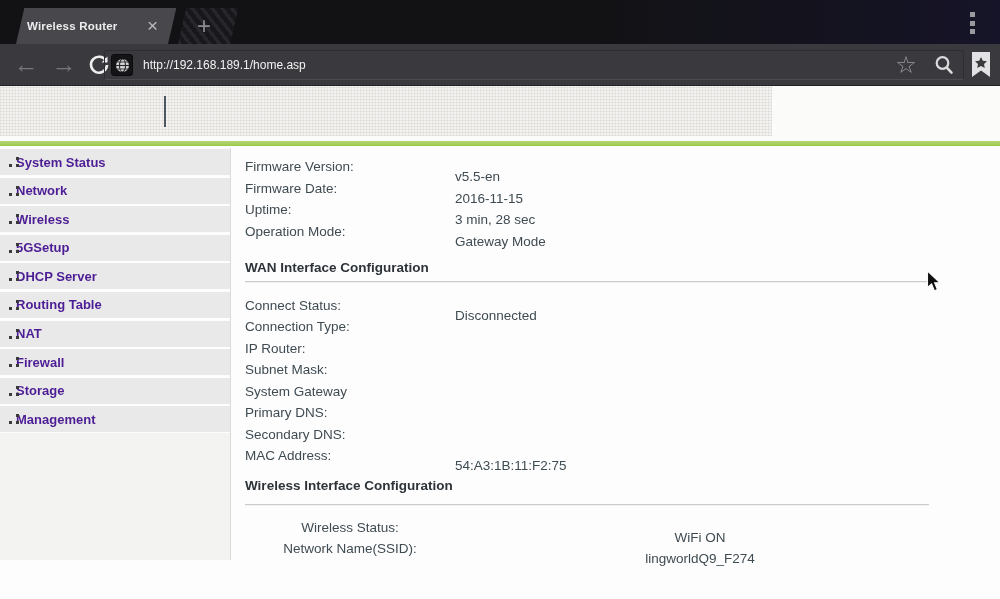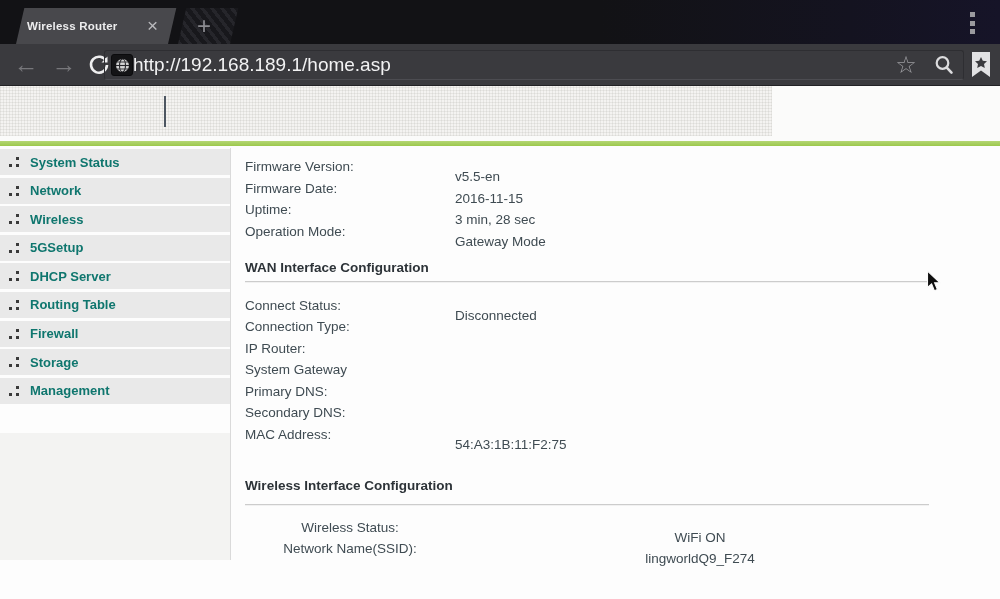--- a/index.html
+++ b/index.html
@@ -32,21 +32,21 @@
   .nav-ico { position:absolute; top:0; height:41px; display:flex; align-items:center;
     justify-content:center; color:#77777b; font-size:25px; }
   .nav-back { left:6px; width:40px; }
   .nav-fwd  { left:44px; width:40px; }
   .nav-refresh { left:82px; width:34px; }
   .urlfield { position:absolute; left:104px; top:6px; width:860px; height:30px;
     border:1px solid #2e2e32; border-bottom-color:#4c4c51; border-radius:3px;
     display:flex; align-items:center; }
   .favicon-box { width:22px; height:22px; margin-left:6px; background:#141416;
     border:1px solid #0b0b0d; border-radius:3px; display:flex; align-items:center; justify-content:center; }
-  .url-text { color:#f2f2f3; font-size:19px; white-space:nowrap; }
+  .url-text { color:#f2f2f3; font-size:12px; margin-left:10px; white-space:nowrap; }
   .bar-right-ico { position:absolute; top:0; height:41px; display:flex; align-items:center; justify-content:center; }
   .star-ico { left:888px; width:36px; color:#9c9ca0; font-size:24px; }
   .search-ico { left:926px; width:36px; }
   .bookmark-ico { left:964px; width:34px; }
 
   
   .banner { position:absolute; left:0; top:86px; width:1000px; height:55px; background:#fbfbfa; }
   .banner-noise { position:absolute; left:0; top:0; width:772px; height:50px; background-color:#f4f3f1;
     background-image:
       repeating-linear-gradient(0deg, rgba(160,160,152,.16) 0 1px, transparent 1px 3px),
@@ -55,21 +55,21 @@
   .greenline { position:absolute; left:0; top:141px; width:1000px; height:5px;
     background:linear-gradient(#b4d674,#9cc84c); }
 
   
   .sidebar { position:absolute; left:0; top:149px; width:230px; }
   .side-item { height:26px; margin-bottom:2.6px; background:#e9e9e9;
     display:flex; align-items:center; position:relative; }
   .dot-icon { position:absolute; left:9px; top:8px; width:11px; height:11px; }
   .dot-icon::before { content:""; position:absolute; left:0; top:7px; width:3px; height:3px;
     background:#3a3a3a; box-shadow:7px -7px 0 #3a3a3a, 7px 0 0 #3a3a3a; }
-  .side-label { padding-left:30px; font-size:13px; font-weight:bold; color:#0f766e; }
+  .side-label { padding-left:16px; font-size:13px; font-weight:bold; color:#4c1d95; }
   .side-footer { position:absolute; left:0; top:433px; width:230px; height:127px; background:#f3f3f2; }
   .side-divider { position:absolute; left:230px; top:148px; width:1px; height:412px; background:#dadada; }
 
   
   .content { position:absolute; left:245px; top:0; width:700px; color:#3f4b52; font-size:13.5px; }
   .rowset { position:absolute; left:0; width:700px; }
   .crow { height:21.5px; display:flex; align-items:center; }
   .crow .lbl { width:210px; }
   .crow .val { flex:1;margin-top:20px; }
   .sec-title { position:absolute; left:0; font-weight:bold; color:#2d3338; font-size:13.5px; height:18px; }
@@ -168,20 +168,24 @@
     <div class="side-item">
       <span class="dot-icon"></span>
       <span class="side-label">DHCP Server</span>
     </div>
     <div class="side-item">
       <span class="dot-icon"></span>
       <span class="side-label">Routing Table</span>
     </div>
     <div class="side-item">
       <span class="dot-icon"></span>
+      <span class="side-label">NAT</span>
+    </div>
+    <div class="side-item">
+      <span class="dot-icon"></span>
       <span class="side-label">Firewall</span>
     </div>
     <div class="side-item">
       <span class="dot-icon"></span>
       <span class="side-label">Storage</span>
     </div>
     <div class="side-item">
       <span class="dot-icon"></span>
       <span class="side-label">Management</span>
     </div>
@@ -217,20 +221,24 @@
       <div class="crow">
           <span class="lbl">Connect Status:</span>
           <span class="val">Disconnected</span>
         </div>
       <div class="crow">
           <span class="lbl">Connection Type:</span>
           <span class="val"></span>
         </div>
       <div class="crow">
           <span class="lbl">IP Router:</span>
+          <span class="val"></span>
+        </div>
+      <div class="crow">
+          <span class="lbl">Subnet Mask:</span>
           <span class="val"></span>
         </div>
       <div class="crow">
           <span class="lbl">System Gateway</span>
           <span class="val"></span>
         </div>
       <div class="crow">
           <span class="lbl">Primary DNS:</span>
           <span class="val"></span>
         </div>

